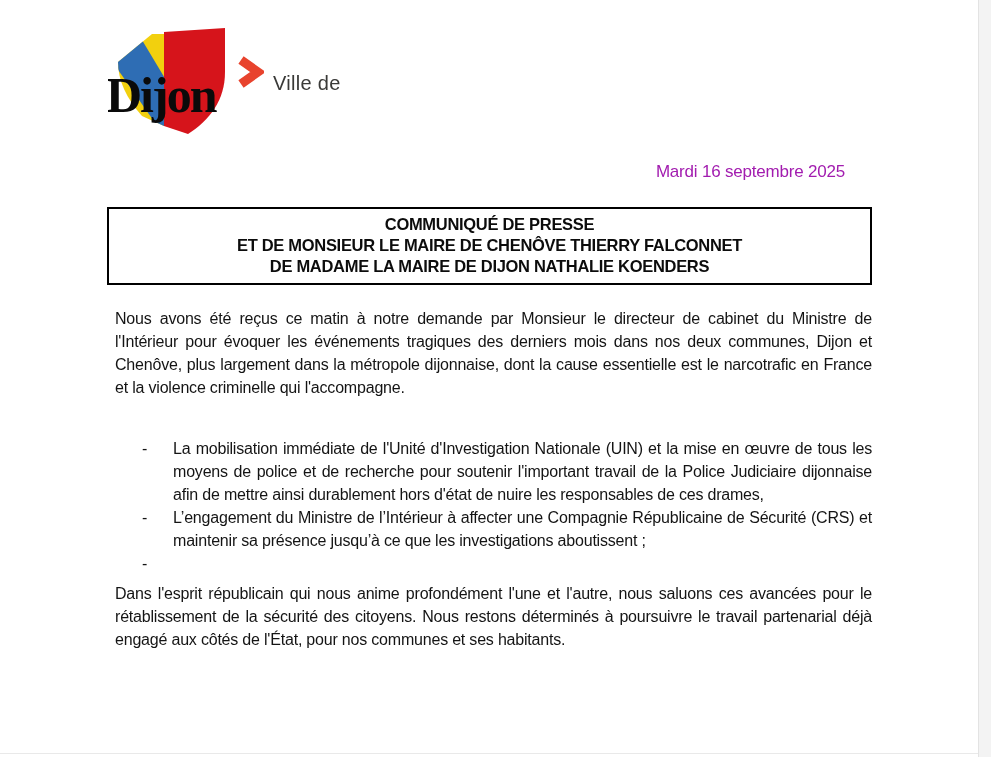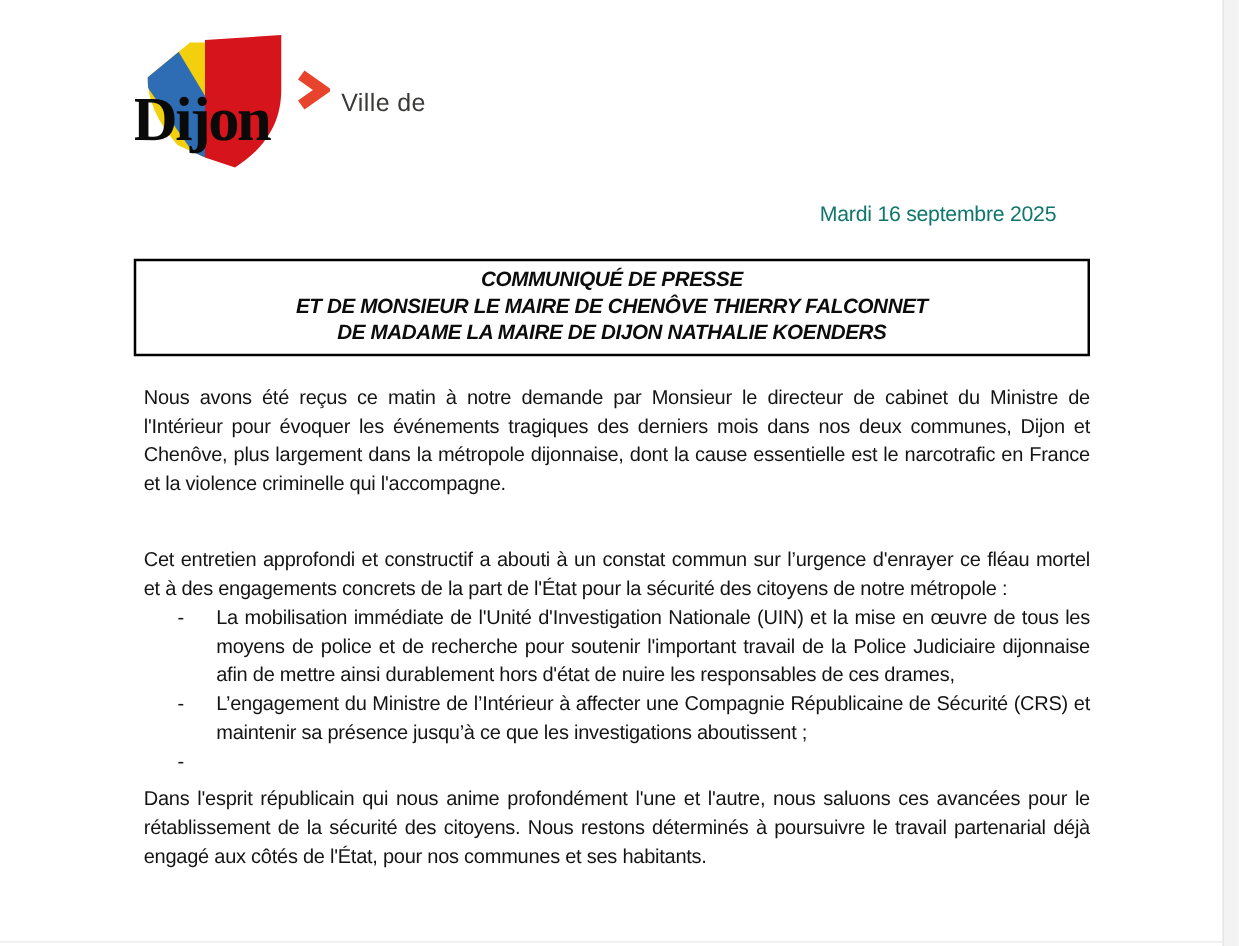--- a/index.html
+++ b/index.html
@@ -16,30 +16,29 @@
   .dijon-logo { position:absolute; left:108px; top:26px; width:118px; height:118px; }
   .chenove-logo { position:absolute; left:236px; top:56px; display:flex; align-items:flex-end; gap:7px; }
   .chevron { margin-bottom:5px; }
   .chenove-text { display:flex; flex-direction:column; line-height:1; }
   .chenove-prefix { font-size:20px; font-weight:400; color:#3a3a38; letter-spacing:0.3px; padding-left:2px; }
   .chenove-name { font-size:31px; font-weight:800; color:#1d1d1b; letter-spacing:-0.5px; margin-top:2px; }
 
   
   .date-line {
     position:absolute; top:162px; left:115px; width:730px;
-    text-align:right; font-size:17px; color:#0f766e; letter-spacing:-0.2px;
+    text-align:right; font-size:17px; color:#a21caf; letter-spacing:-0.2px;
   }
 
   
   .header-box {
     position:absolute; left:107px; top:207px; width:765px;
     border:2px solid #000; background:#fff;
     padding:5px 4px 6px;
     text-align:center;
-    font-style:italic;
   }
   .header-box .hline {
     font-weight:bold; font-size:16.5px; line-height:21px;
     letter-spacing:-0.3px; color:#0c0c0c;
   }
 
   
   .content {
     position:absolute; left:115px; top:307px; width:757px;
     font-size:16px; line-height:23px; letter-spacing:-0.2px;
@@ -92,21 +91,20 @@
 <div class="date-line">Mardi 16 septembre 2025</div>
 
 <div class="header-box">
   <div class="hline">COMMUNIQUÉ DE PRESSE</div>
   <div class="hline">ET DE MONSIEUR LE MAIRE DE CHENÔVE THIERRY FALCONNET</div>
   <div class="hline">DE MADAME LA MAIRE DE DIJON NATHALIE KOENDERS</div>
 </div>
 
 <main class="content">
   <p class="p1">Nous avons été reçus ce matin à notre demande par Monsieur le directeur de cabinet du Ministre de l'Intérieur pour évoquer les événements tragiques des derniers mois dans nos deux communes, Dijon et Chenôve, plus largement dans la métropole dijonnaise, dont la cause essentielle est le narcotrafic en France et la violence criminelle qui l'accompagne.</p>
-  <p class="p2">Cet entretien approfondi et constructif a abouti à un constat commun sur l’urgence d'enrayer ce fléau mortel et à des engagements concrets de la part de l'État pour la sécurité des citoyens de notre métropole :</p>
   <ul>
     <li>
       <span class="marker">-</span>
       <span>La mobilisation immédiate de l'Unité d'Investigation Nationale (UIN) et la mise en œuvre de tous les moyens de police et de recherche pour soutenir l'important travail de la Police Judiciaire dijonnaise afin de mettre ainsi durablement hors d'état de nuire les responsables de ces drames,</span>
     </li>
     <li>
       <span class="marker">-</span>
       <span>L’engagement du Ministre de l’Intérieur à affecter une Compagnie Républicaine de Sécurité (CRS) et maintenir sa présence jusqu’à ce que les investigations aboutissent ;</span>
     </li>
     <li>

